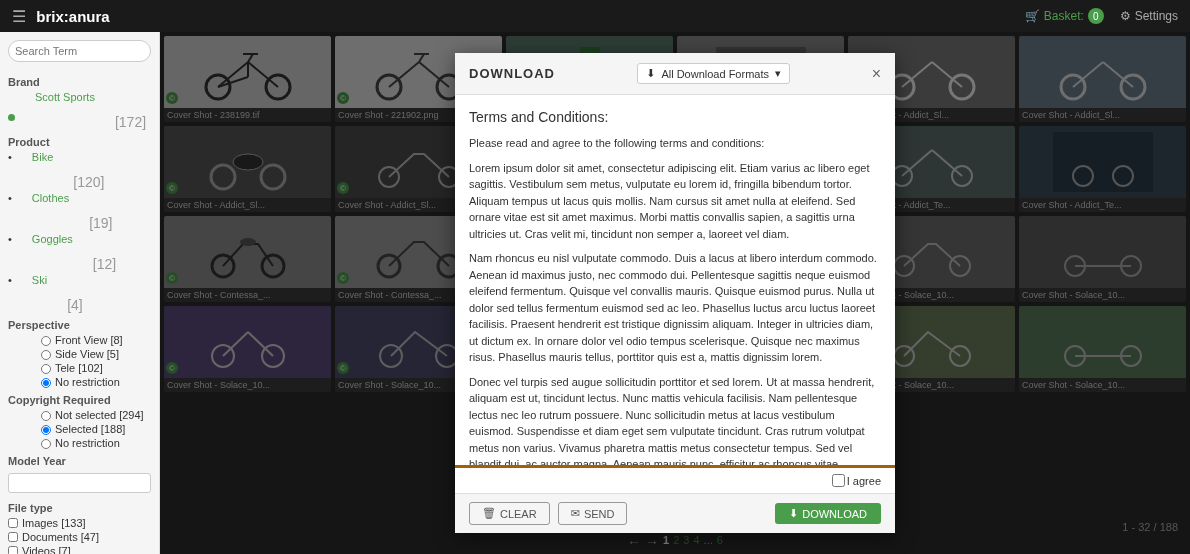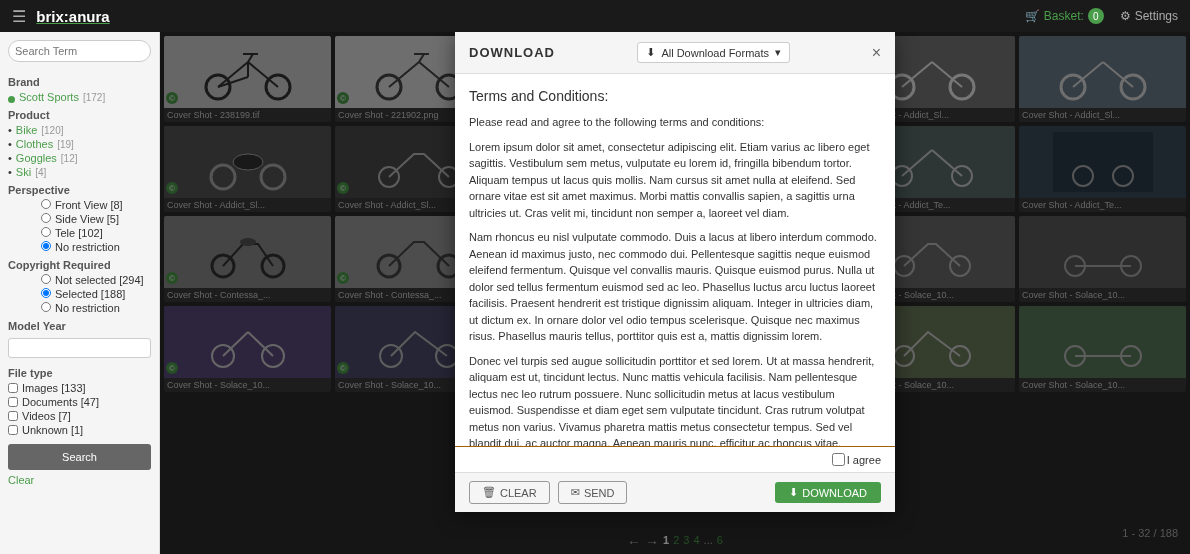--- a/index.html
+++ b/index.html
@@ -5,45 +5,45 @@
     * { box-sizing: border-box; margin: 0; padding: 0; }
     body { font-family: Arial, sans-serif; font-size: 12px; background: #1a1a1a; color: #333; overflow: hidden; }
 
     
     .topbar {
       display: flex; align-items: center; justify-content: space-between;
       background: #1a1a1a; padding: 0 12px; height: 32px;
     }
     .topbar-left { display: flex; align-items: center; gap: 10px; }
     .hamburger { color: #aaa; font-size: 16px; cursor: pointer; }
-    .brand { color: #4a9d4a; font-size: 15px; font-weight: bold; text-decoration: underline; }
+    .brand { color: #4a9d4a; font-size: 15px; font-weight: bold; }
     .brand span { color: #fff; }
     .topbar-right { display: flex; align-items: center; gap: 16px; }
     .basket-btn { color: #4a9d4a; font-size: 12px; cursor: pointer; display: flex; align-items: center; gap: 4px; }
     .basket-count { background: #4a9d4a; color: #fff; border-radius: 50%; width: 16px; height: 16px; display: flex; align-items: center; justify-content: center; font-size: 10px; }
     .settings-btn { color: #aaa; font-size: 12px; cursor: pointer; display: flex; align-items: center; gap: 4px; }
 
     
     .main-layout { display: flex; height: calc(554px - 32px); }
 
     
     .sidebar {
       width: 160px; min-width: 160px; background: #f5f5f5; padding: 8px;
       overflow-y: auto; border-right: 1px solid #ddd;
     }
     .search-input {
       width: 100%; padding: 4px 6px; border: 1px solid #ccc; border-radius: 11px;
       font-size: 11px; margin-bottom: 8px;
     }
     .sidebar-section-title { font-size: 11px; font-weight: bold; color: #555; margin: 6px 0 3px; }
-    .sidebar-item { font-size: 11px; color: #333; margin: 2px 0; display: flex; align-items: flex-end; gap: 4px; }
+    .sidebar-item { font-size: 11px; color: #333; margin: 2px 0; display: flex; align-items: flex-start; gap: 20px; }
     .sidebar-item a { color: #4a9d4a; text-decoration: none; font-size: 11px; }
-    .sidebar-item span { color: #999; font-size: 10px; }
+    .sidebar-item span { color: #999; font-size: 14px; margin-top: 23px; }
     .dot { width: 7px; height: 7px; border-radius: 50%; background: #4a9d4a; display: inline-block; }
-    .radio-item { display: flex; align-items: flex-start; gap: 4px; font-size: 11px; margin: 2px 0; padding-left: 33px; }
+    .radio-item { display: flex; align-items: flex-end; gap: 4px; font-size: 11px; margin: 2px 0; padding-left: 33px; }
     .radio-item input[type=radio] { width: 10px; height: 10px; }
 
     .model-year-input { width: 100%; padding: 3px 5px; border: 1px solid #ccc; border-radius: 3px; font-size: 11px; margin: 3px 0; }
     .checkbox-item { display: flex; align-items: center; gap: 4px; font-size: 11px; margin: 2px 0; }
     .checkbox-item input[type=checkbox] { width: 10px; height: 10px; }
 
     .search-btn {
       width: 100%; padding: 7px; background: #666; color: #fff; border: none;
       border-radius: 3px; font-size: 11px; cursor: pointer; margin-top: 6px;
     }
@@ -78,26 +78,26 @@
 
     
     .pagination {
       position: absolute; bottom: 6px; left: 50%; transform: translateX(-50%);
       display: flex; align-items: center; gap: 4px; color: #aaa; font-size: 11px;
     }
     .page-link { color: #4a9d4a; text-decoration: none; cursor: pointer; }
     .page-current { color: #fff; font-weight: bold; }
     .page-arrow { color: #aaa; cursor: pointer; font-size: 14px; }
 
-    .page-count { position: absolute; bottom: 15px; right: 12px; color: #aaa; font-size: 11px; }
+    .page-count { position: absolute; bottom: 21px; right: 12px; color: #aaa; font-size: 11px; }
 
     
     .modal-overlay {
       position: absolute; top: 0; left: 0; right: 0; bottom: 0;
-      background: rgba(0,0,0,0.5); display: flex; justify-content: center;
+      background: rgba(0,0,0,0.5); display: flex; align-items: center; justify-content: center;
       z-index: 100;
     }
     .modal {
       background: #fff; border-radius: 4px; width: 440px; max-height: 480px;
       display: flex; flex-direction: column; box-shadow: 0 4px 20px rgba(0,0,0,0.5);
     }
     .modal-header {
       display: flex; align-items: center; justify-content: space-between;
       padding: 10px 14px; border-bottom: 1px solid #ddd; background: #f5f5f5;
     }
@@ -108,21 +108,21 @@
       font-size: 11px; cursor: pointer; background: #fff;
     }
     .modal-close { cursor: pointer; color: #666; font-size: 16px; }
 
     .modal-body { padding: 14px; overflow-y: auto; flex: 1; }
     .modal-body h3 { font-size: 14px; font-weight: normal; margin-bottom: 10px; color: #333; }
     .modal-body p { font-size: 11px; color: #333; line-height: 1.5; margin-bottom: 8px; }
 
     .modal-agree {
       display: flex; align-items: center; justify-content: flex-end;
-      padding: 6px 14px; border-top: 1px solid #a16207;
+      padding: 6px 14px; border-top: 3px solid #a16207;
       gap: 2px; font-size: 11px; color: #333;
     }
     .modal-footer {
       display: flex; align-items: center; justify-content: space-between;
       padding: 8px 14px; border-top: 1px solid #ddd; background: #f5f5f5;
     }
     .modal-footer-left { display: flex; gap: 8px; }
     .btn-clear {
       background: none; border: 1px solid #999; border-radius: 3px;
       padding: 4px 12px; font-size: 11px; color: #555; cursor: pointer;

